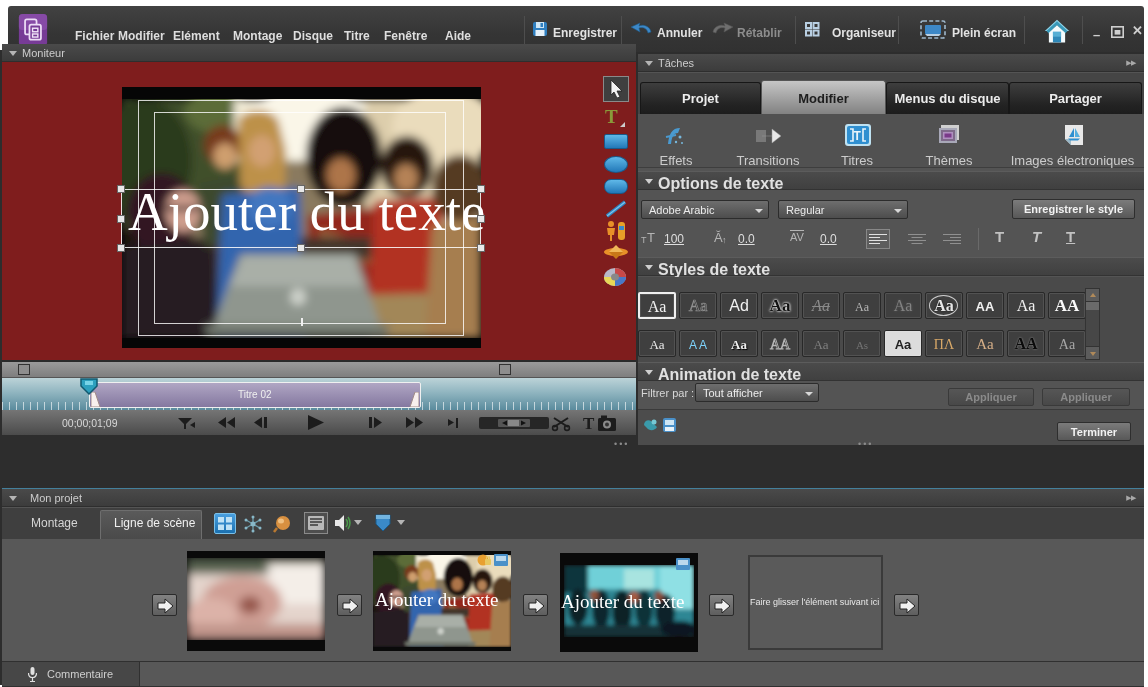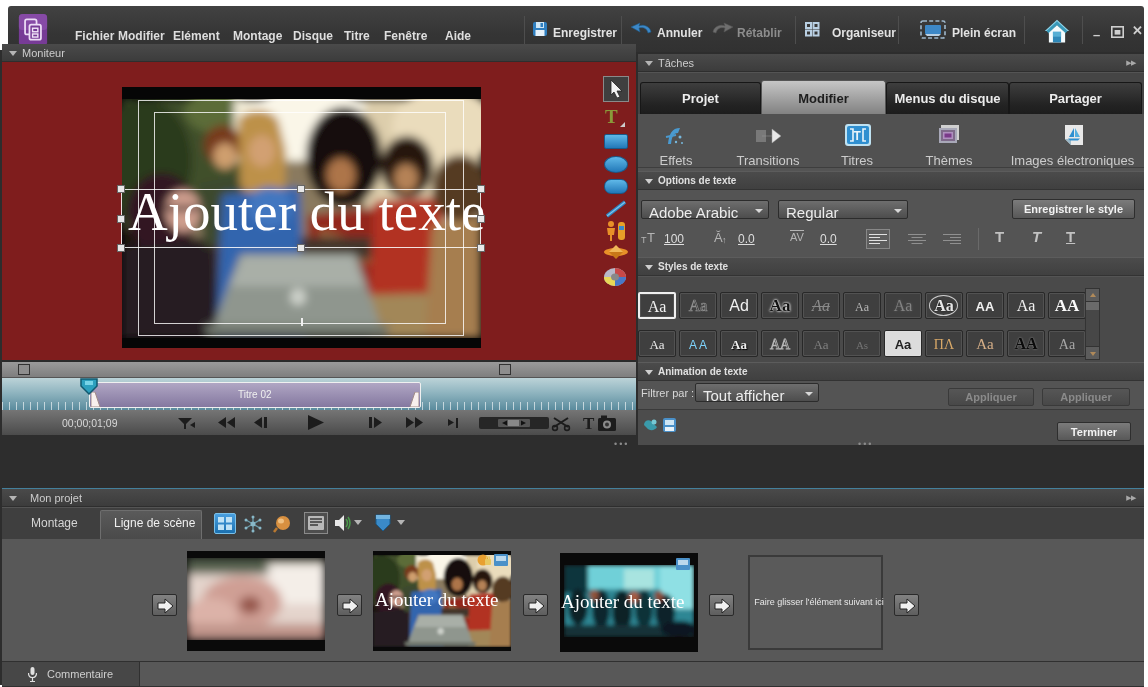--- a/index.html
+++ b/index.html
@@ -14,24 +14,24 @@
 
 #winbg { left:0; top:50px; width:1144px; height:635px; background:#2d2d2d; }
 #monitor { left:2px; top:44px; width:634px; height:391px; background:#7f1d1d; }
 #tasks { left:638px; top:54px; width:506px; height:391px; background:#545454; }
 #project { left:2px; top:450px; width:1142px; height:235px; background:#545454; border-top:1px solid #44809c;margin-top:38px; }
 .phead { position:absolute; left:0; top:0; width:100%; height:18px; background:linear-gradient(#4a4a4a,#3c3c3c); border-bottom:1px solid #2e2e2e; color:#cccccc; font-size:11px; }
 .phead .tri { position:absolute; left:7px; top:7px; width:0; height:0; border-left:4px solid transparent; border-right:4px solid transparent; border-top:5px solid #b5b5b5; }
 .phead .ttl { position:absolute; left:20px; top:3px; }
 .phead .dbl { position:absolute; right:8px; top:5px; color:#a8a8a8; font-size:7px; letter-spacing:-0.5px; }
 
-.shead { position:absolute; left:0; width:100%; height:19px; background:linear-gradient(#4b4b4b,#404040); border-top:1px solid #5c5c5c; border-bottom:1px solid #333; color:#e0e0e0; font-size:10px; font-weight:bold; }
+.shead { position:absolute; left:0; width:100%; height:19px; background:linear-gradient(#4b4b4b,#404040); border-top:1px solid #5c5c5c; border-bottom:1px solid #333; color:#e0e0e0; font-size:16px; font-weight:bold; }
 .shead .tri { position:absolute; left:7px; top:7px; width:0; height:0; border-left:4px solid transparent; border-right:4px solid transparent; border-top:5px solid #cfcfcf; }
 .shead .ttl { position:absolute; left:20px; top:3px; }
-.ddl { position:absolute; height:19px; background:linear-gradient(#6e6e6e,#4d4d4d); border:1px solid #2c2c2c; border-radius:2px; color:#ececec; font-size:15px; }
+.ddl { position:absolute; height:19px; background:linear-gradient(#6e6e6e,#4d4d4d); border:1px solid #2c2c2c; border-radius:2px; color:#ececec; font-size:11px; }
 .ddl .lbl { position:absolute; left:7px; top:3px; }
 .ddl .arr { position:absolute; right:5px; top:8px; width:0; height:0; border-left:4px solid transparent; border-right:4px solid transparent; border-top:4px solid #d8d8d8; }
 .btn { position:absolute; background:linear-gradient(#7b7b7b,#585858); border:1px solid #2e2e2e; border-radius:2px; color:#f2f2f2; font-size:11px; font-weight:bold; text-align:center; }
 .btn.dis { background:linear-gradient(#565656,#484848); color:#8a8a8a; border-color:#3a3a3a; }
 .hnd { position:absolute; width:8px; height:8px; background:#e8e8e8; border:1px solid #666; }
 #ticks { background:repeating-linear-gradient(90deg, rgba(255,255,255,0.6) 0 1px, transparent 1px 7px); }
 .swatch { position:absolute; width:38px; height:27px; background:#3f3f3f; border:1px solid #282828; box-shadow:inset 0 0 0 1px rgba(255,255,255,0.10); border-radius:2px; color:#ececec; text-align:center; font-family:"Liberation Serif",serif; font-size:16px; line-height:25px; }
 .thumbarrow { position:absolute; width:25px; height:22px; background:linear-gradient(#828282,#5e5e5e); border:1px solid #2a2a2a; border-radius:2px; }
 .thumbarrow svg { position:absolute; left:4px; top:3px; }
 .tlabel { color:#cfcfcf; font-size:11px; position:absolute; }
@@ -553,21 +553,21 @@
             <rect x="0" y="0" width="14" height="12" rx="1" fill="#4a90c8"></rect>
             <rect x="2" y="2" width="10" height="5" fill="#bcd8ec"></rect>
           </svg>
       </div>
       <div class="thumbarrow" style="left:707px;top:55px">
           <svg width="17" height="16" viewBox="0 0 17 16">
             <path d="M1 5 L8 5 L8 1 L16 8 L8 15 L8 11 L1 11 Z" fill="#f0f0f0" stroke="#222" stroke-width="1"></path>
           </svg>
         </div>
       <div class="abs" style="left:746px;top:16px;width:135px;height:95px;background:#5a5a5a;border:2px solid #3a3a3a">
-        <div class="abs" style="left:0;top:40px;width:138px;text-align:center;font-size:9px;color:#e8e8e8">Faire glisser l'élément suivant ici</div>
+        <div class="abs" style="left:0;top:40px;width:138px;font-size:9px;color:#e8e8e8">Faire glisser l'élément suivant ici</div>
       </div>
       <div class="thumbarrow" style="left:892px;top:55px">
           <svg width="17" height="16" viewBox="0 0 17 16">
             <path d="M1 5 L8 5 L8 1 L16 8 L8 15 L8 11 L1 11 Z" fill="#f0f0f0" stroke="#222" stroke-width="1"></path>
           </svg>
         </div>
     </div>
 
     <div class="abs" style="left:0;top:172px;width:1142px;height:25px;background:#585858;border-top:1px solid #303030">
       <div class="abs" style="left:0;top:0;width:138px;height:25px;background:#474747;border-right:1px solid #303030">

